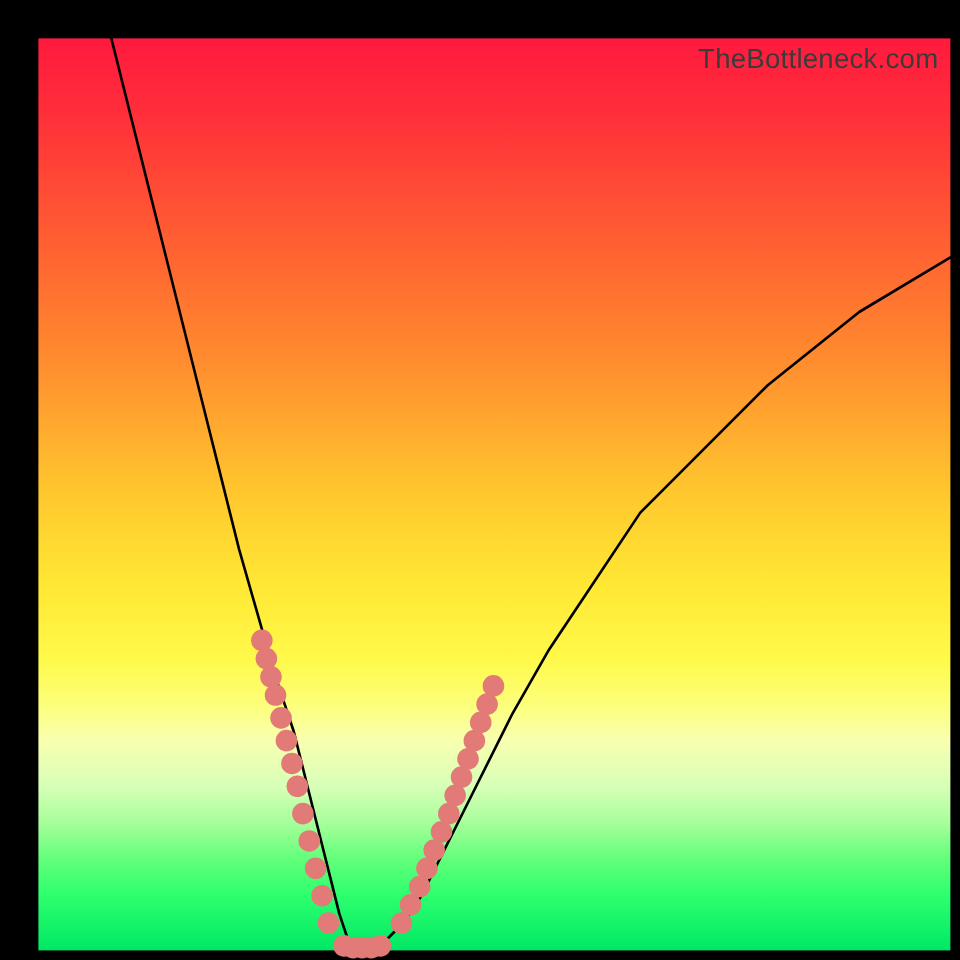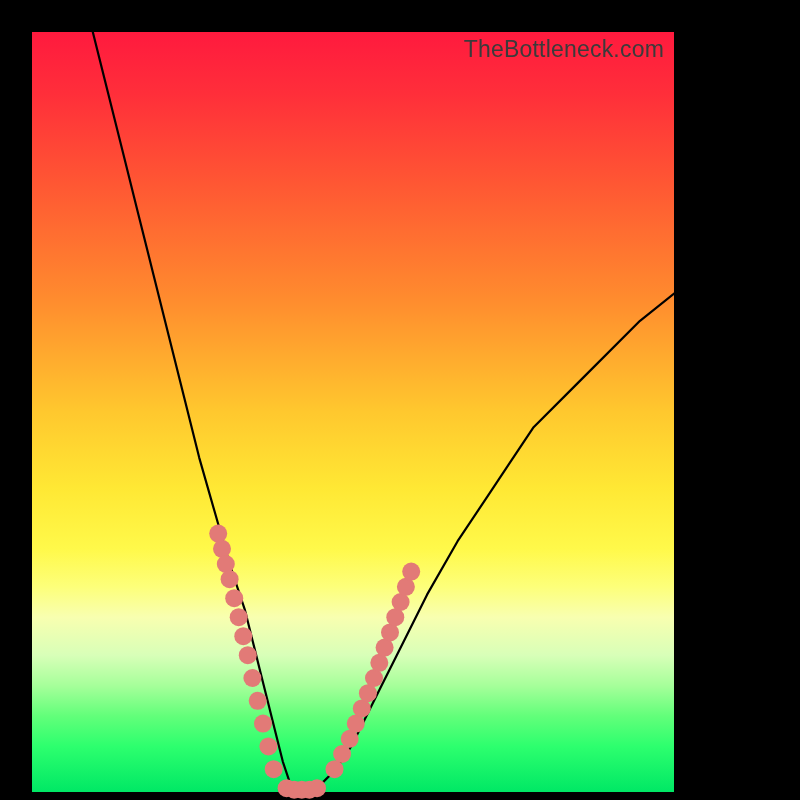--- a/index.html
+++ b/index.html
@@ -14,21 +14,21 @@
   .frame {
     position: absolute;
     left: 0; top: 0;
     width: 800px; height: 800px;
     background: #000;
   }
   .plot {
     position: absolute;
     left: 32px;
     top: 32px;
-    width: 642px;
+    width: 760px;
     height: 760px;
     background: linear-gradient(to bottom,
       #ff1a3e 0%,
       #ff2e3a 8%,
       #ff5733 20%,
       #ff8b2e 35%,
       #ffc82e 50%,
       #ffe834 60%,
       #fff94a 68%,
       #fdff7a 73%,

